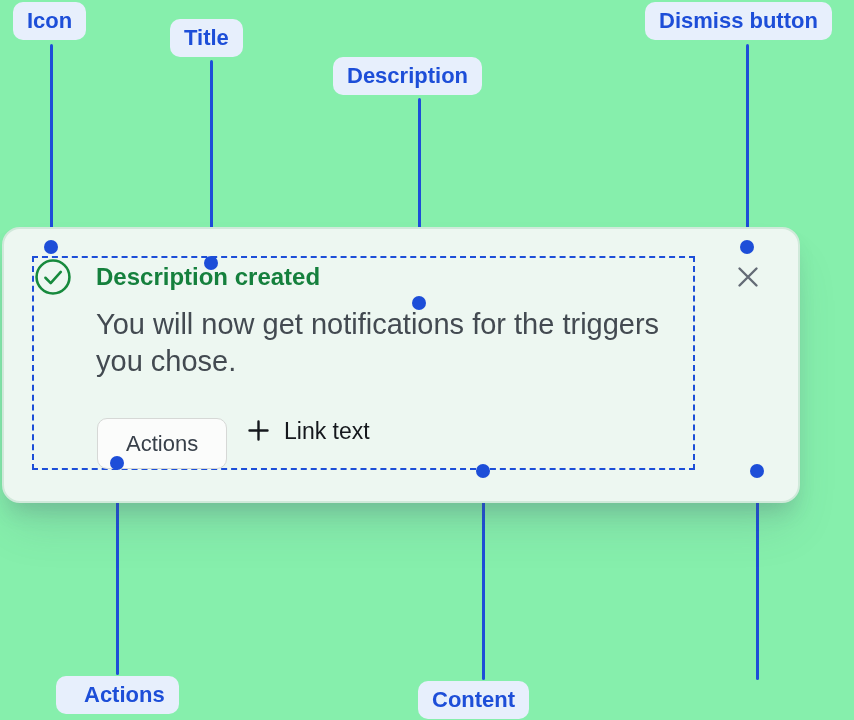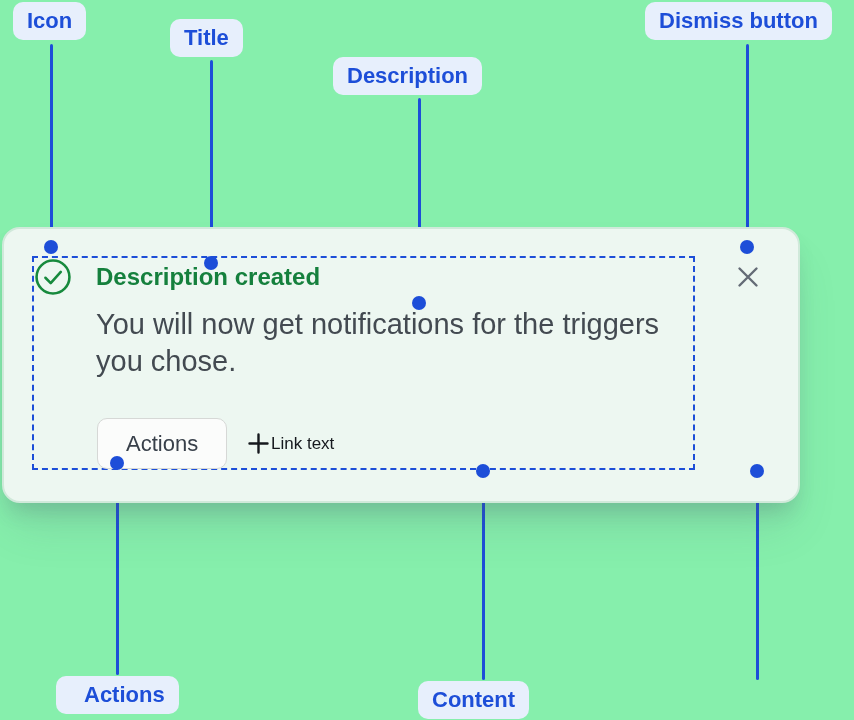--- a/index.html
+++ b/index.html
@@ -133,24 +133,25 @@
     display: inline-flex;
     align-items: center;
   }
 
   .action-link {
     position: absolute;
     left: 246px;
     top: 418px;
     height: 51px;
     display: inline-flex;
-    align-items: center;
+    align-items: flex-start;
+    gap: 13px;
     cursor: pointer;
     color: #15181d;
-    font-size: 17px;
+    font-size: 23px;
     font-weight: 500;
     text-decoration: none;
     white-space: nowrap;
   }
   .plus-glyph { display: block; }
 
   .dismiss-btn {
     position: absolute;
     left: 732px;
     top: 261px;

